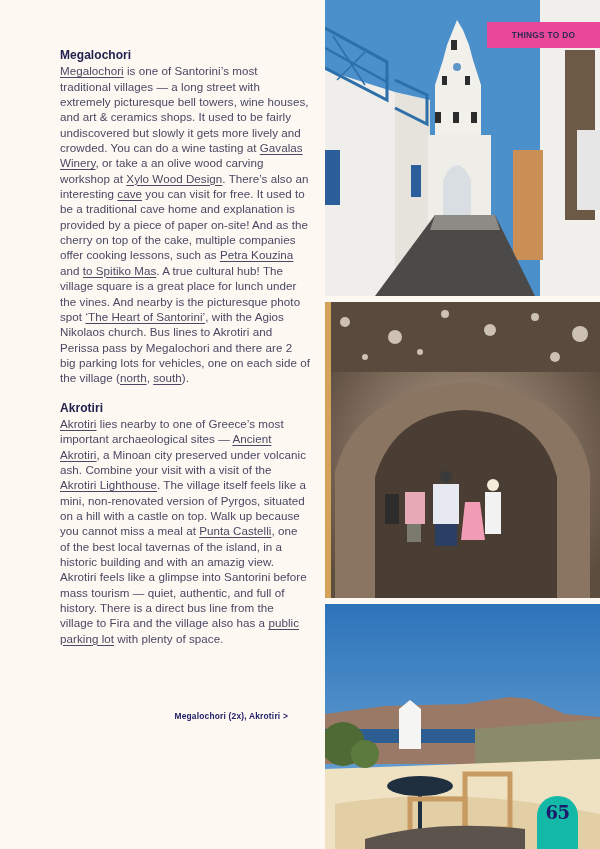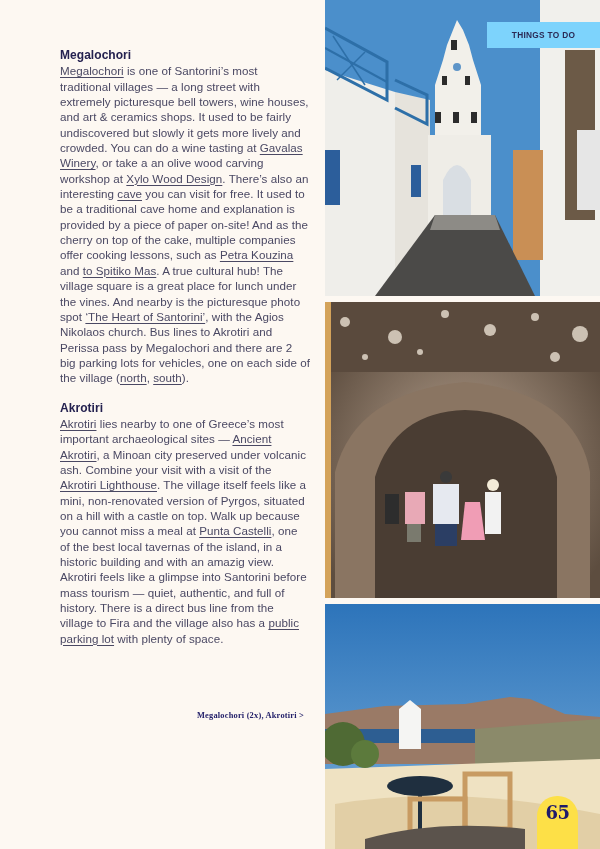--- a/index.html
+++ b/index.html
@@ -30,26 +30,26 @@
       line-height: 15.35px;
     }
     .para a, .para .lnk {
       color: #4a4863;
       text-decoration: underline;
       text-decoration-thickness: 1px;
       text-underline-offset: 1.5px;
     }
     .photo-credit {
       position: absolute;
-      left: 64px;
+      left: 48px;
       width: 240px;
       top: 711px;
       text-align: right;
       color: #24216a;
-      font-family: Liberation Serif, serif;
+      font-family: Liberation Sans, sans-serif;
       font-weight: bold;
       font-size: 8.4px;
       letter-spacing: 0.2px;
     }
 
     
     .photo {
       position: absolute;
       left: 325px;
       width: 275px;
@@ -61,38 +61,38 @@
     .photo-3 { top: 604px; height: 245px;
       background: linear-gradient(180deg, #2f75ba 0%, #4d8fcd 40%, #8ab6de 44%); }
 
     
     .section-tab {
       position: absolute;
       top: 22px;
       left: 487px;
       width: 113px;
       height: 26px;
-      background: #7dd3fc;
+      background: #ec4899;
       display: flex;
       align-items: center;
       justify-content: center;
       color: #2b2a55;
       font-weight: bold;
       font-size: 8.3px;
       letter-spacing: 0.3px;
     }
 
     
     .page-num {
       position: absolute;
       left: 537px;
       top: 796px;
       width: 41px;
       height: 53px;
-      background: #fde047;
+      background: #14b8a6;
       border-radius: 20px 20px 0 0;
       display: flex;
       justify-content: center;
       padding-top: 6px;
       color: #1e1a6b;
       font-family: "DejaVu Serif", serif;
       font-weight: bold;
       font-size: 18px;
       letter-spacing: -0.5px;
     }

